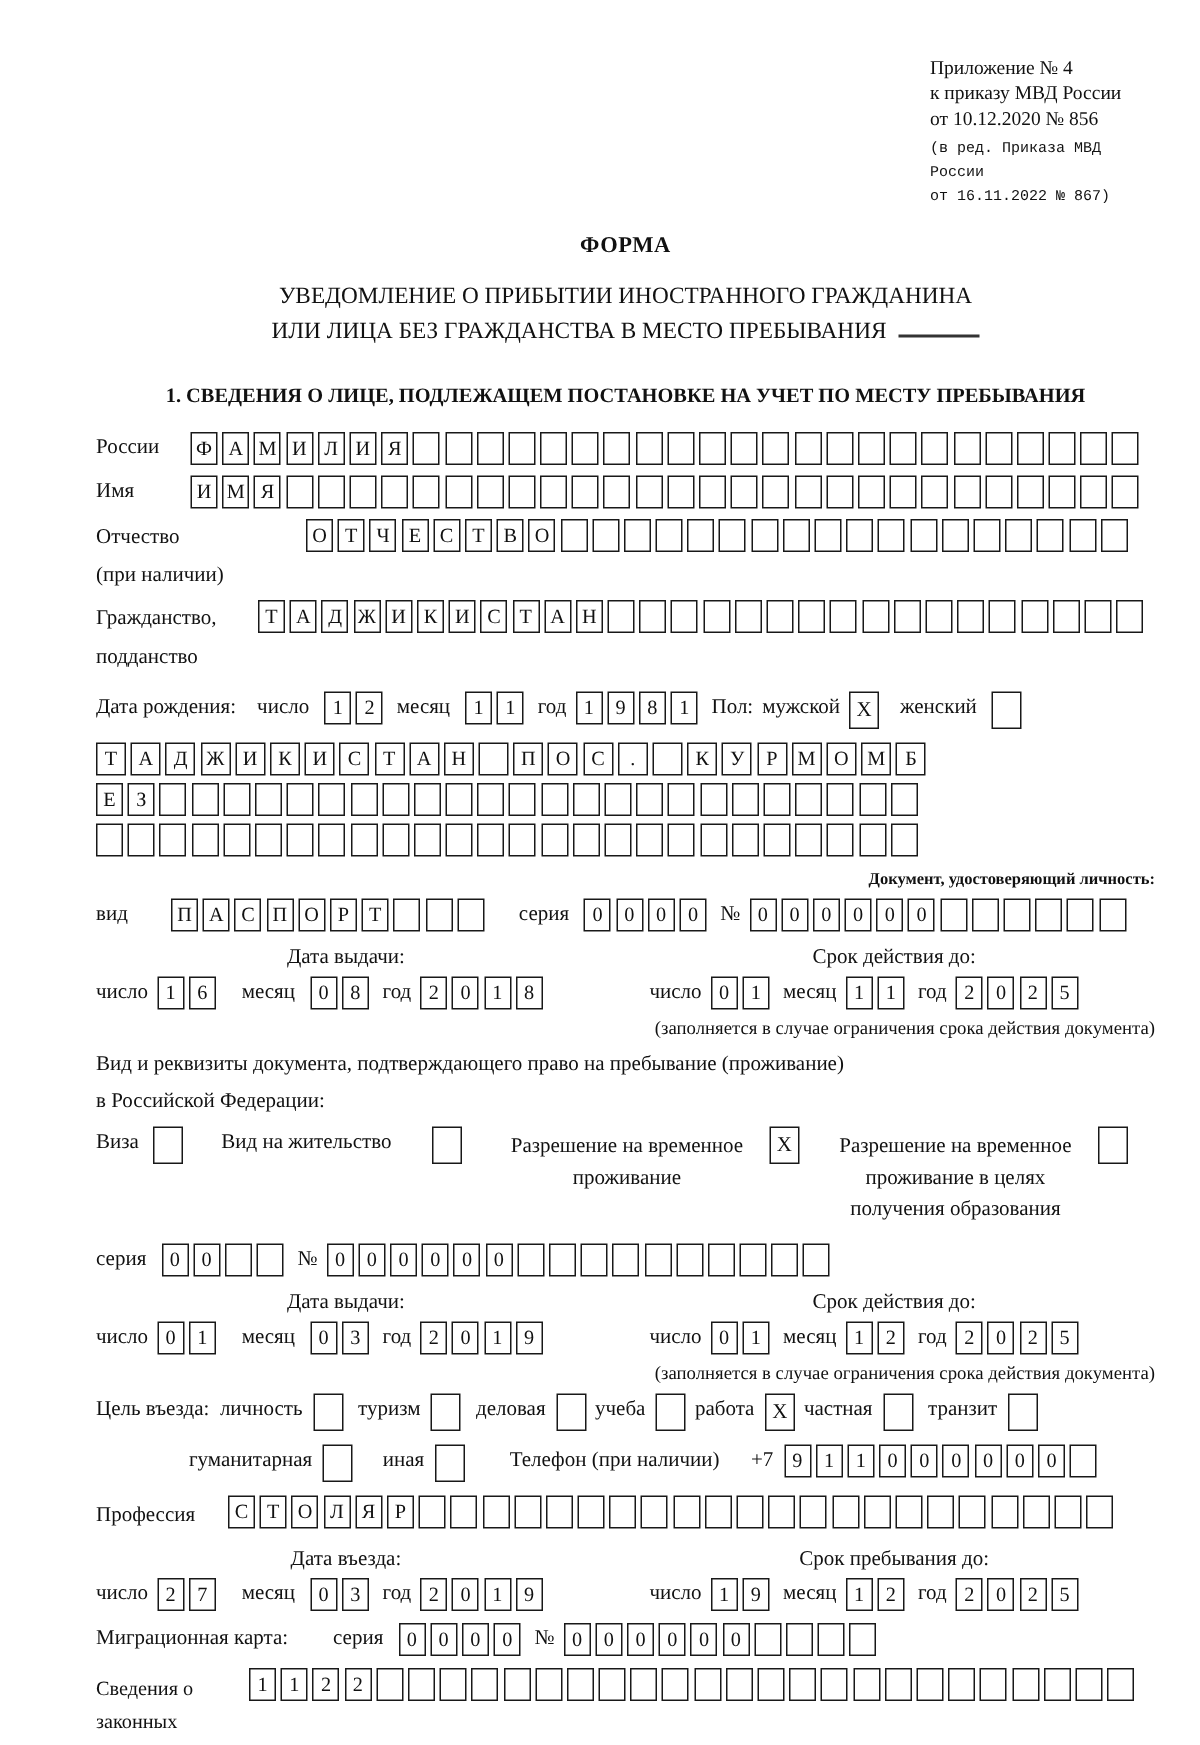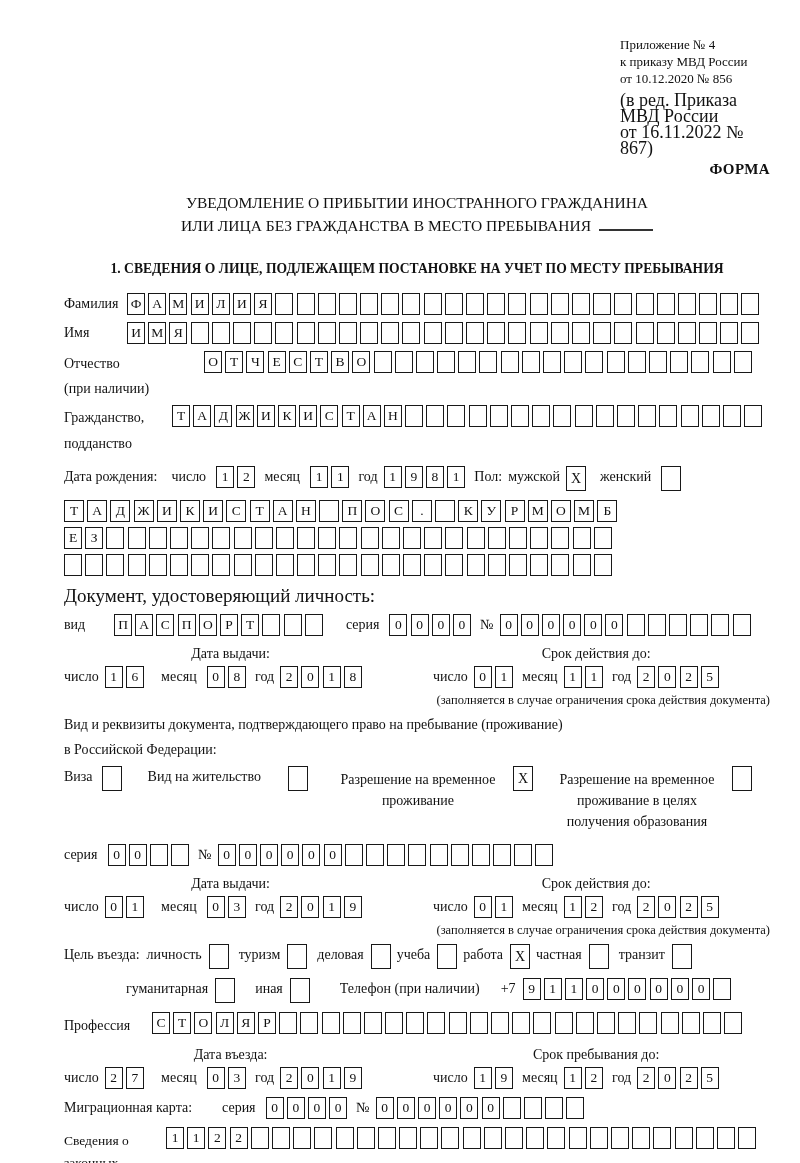--- a/index.html
+++ b/index.html
@@ -7,22 +7,22 @@
   body {
     width: 800px; height: 1163px; overflow: hidden;
     color: #111;
     font-family: "Liberation Serif", "DejaVu Serif", serif;
     font-size: 14px;
   }
   .page { padding: 36px 30px 10px 64px; }
 
   
   .annex { margin-left: 556px; font-size: 13px; line-height: 17px; }
-  .annex .ed { font-size: 18px; margin-top: 5px; line-height: 16px; }
-  .forma { text-align: right; font-weight: bold; font-size: 15px; margin-top: 5px; letter-spacing: .4px; }
+  .annex .ed { font-size: 10px; margin-top: 5px; line-height: 16px; font-family: Liberation Mono, monospace; }
+  .forma { text-align: center; font-weight: bold; font-size: 15px; margin-top: 16px; letter-spacing: .4px; }
 
   .title { text-align: center; font-weight: normal; font-size: 15.5px; line-height: 23px; margin-top: 13px; }
   .title .blank { display:inline-block; width: 54px; border-bottom: 2px solid #333; height: 13px; margin-left: 8px; }
   .sec { font-weight: bold; font-size: 13.6px; text-align: center; margin-top: 24px; }
 
   .row { display: flex; align-items: flex-start; margin-top: 7px; }
   .lbl { flex: none; padding-top: 3px; }
   .ml { white-space: pre-line; line-height: 26px; padding-top: 0; }
   .cells { display: flex; flex-wrap: nowrap; flex: none; }
   .cell {
@@ -40,21 +40,21 @@
 
   .w63 { width: 63px; } .w88 { width: 88px; font-size: 13.5px; line-height: 22px;}
   .w108 { width: 108px; } .w140 { width: 140px; line-height: 25px; }
   .w50 { width: 50px; }
 
   .dlbl { flex:none; padding-top: 3px; }
   .gap6 { margin-left: 6px; } .gap14 { margin-left: 14px; }
   .gap20 { margin-left: 20px; } .gap30 { margin-left: 30px; }
   .mr6 { margin-right: 6px; } .mr10 { margin-right: 10px; }
 
-  .dochead { font-weight: normal; font-size: 19px; text-align: left; margin-top: 9px; }
+  .dochead { font-weight: bold; font-size: 11px; text-align: right; margin-top: 9px; }
   .heads { margin-top: 10px; }
   .h-left { width: 345px; text-align: center; }
   .h-right { width: 360px; text-align: center; margin-left: 25px; }
   .dgroup { display: flex; align-items: flex-start; }
   .note-r { text-align: right; font-size: 12.5px; margin-top: 5px; }
   .plain { margin-top: 9px; }
 
   .opts { margin-top: 8px; }
   .opt { display: flex; align-items: flex-start; }
   .opt .olab { margin-right: 9px; padding-top: 3px; }
@@ -80,21 +80,21 @@
   <div class="forma">ФОРМА</div>
 
   <div class="title">
     <div>УВЕДОМЛЕНИЕ О ПРИБЫТИИ ИНОСТРАННОГО ГРАЖДАНИНА</div>
     <div><span>ИЛИ ЛИЦА БЕЗ ГРАЖДАНСТВА В МЕСТО ПРЕБЫВАНИЯ</span><span class="blank"></span></div>
   </div>
 
   <div class="sec">1. СВЕДЕНИЯ О ЛИЦЕ, ПОДЛЕЖАЩЕМ ПОСТАНОВКЕ НА УЧЕТ ПО МЕСТУ ПРЕБЫВАНИЯ</div>
 
   <div class="row" style="margin-top:16px">
-    <div class="lbl w63">Фамилия</div>
+    <div class="lbl w63">России</div>
     <div class="cells">
         <span class="cell">Ф</span>
         <span class="cell">А</span>
         <span class="cell">М</span>
         <span class="cell">И</span>
         <span class="cell">Л</span>
         <span class="cell">И</span>
         <span class="cell">Я</span>
         <span class="cell"></span>
         <span class="cell"></span>

